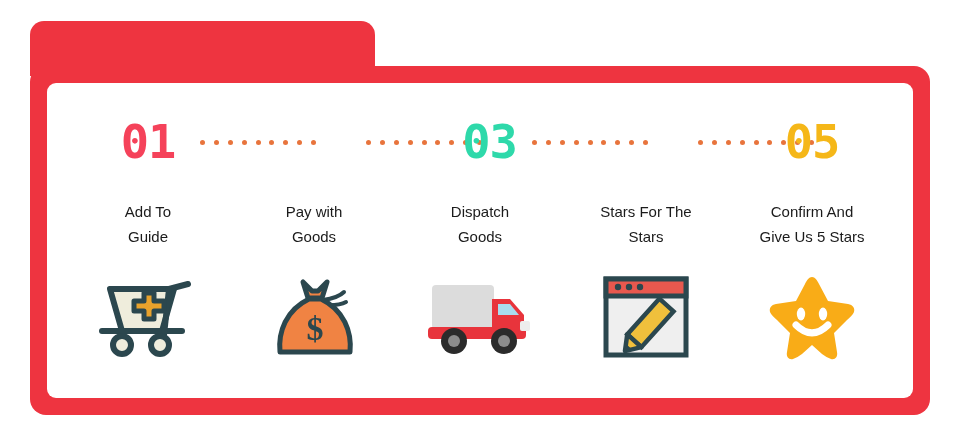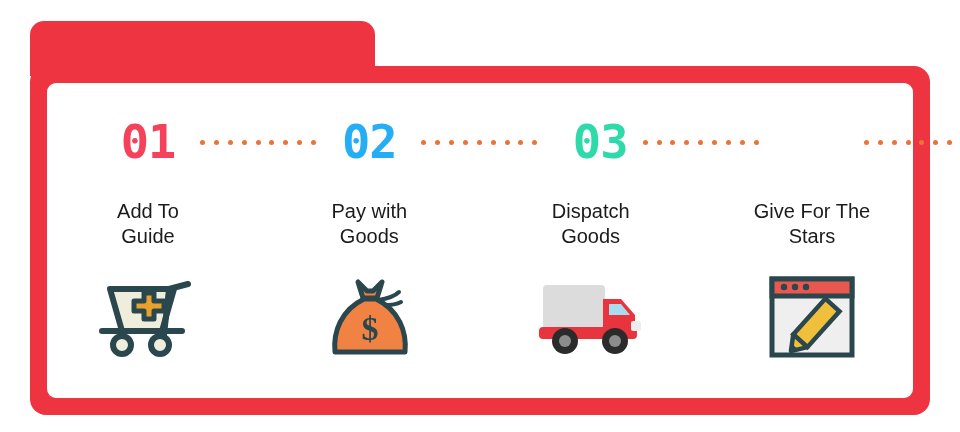--- a/index.html
+++ b/index.html
@@ -129,21 +129,21 @@
     display: block;
     width: 5px;
     height: 5px;
     border-radius: 50%;
     background: #E8743C;
   }
 
   .label {
     margin-top: 26px;
     text-align: center;
-    font-size: 20px;
+    font-size: 15px;
     line-height: 25px;
     color: #1b1b1b;
     font-family: "Liberation Sans", sans-serif;
     width: 160px;
   }
 
   .icon-wrap {
     margin-top: 22px;
     height: 92px;
     width: 120px;
@@ -193,21 +193,20 @@
           <path d="M73 14 L68 60" stroke="#2B474E" stroke-width="6" stroke-linecap="round" fill="none"></path>
           <path d="M38 26 L48 26 L48 18 L58 18 L58 26 L68 26 L68 36 L58 36 L58 44 L48 44 L48 36 L38 36 Z" fill="#E8A22C" stroke="#2B474E" stroke-width="5" stroke-linejoin="round"></path>
           <circle cx="26" cy="70" r="9" fill="#EFEDDC" stroke="#2B474E" stroke-width="6"></circle>
           <circle cx="64" cy="70" r="9" fill="#EFEDDC" stroke="#2B474E" stroke-width="6"></circle>
         </svg>
       </div>
     </div>
 
     <div class="step">
       <div class="num-row">
-        <span class="num" style="color: rgb(37, 174, 245);">02</span>
         <span class="connector">
           <i style="background: rgb(232, 116, 60);"></i>
             <i style="background: rgb(232, 116, 60);"></i>
             <i style="background: rgb(232, 116, 60);"></i>
             <i style="background: rgb(232, 116, 60);"></i>
             <i style="background: rgb(232, 116, 60);"></i>
             <i style="background: rgb(232, 116, 60);"></i>
             <i style="background: rgb(232, 116, 60);"></i>
             <i style="background: rgb(232, 116, 60);"></i>
             <i style="background: rgb(232, 116, 60);"></i>
@@ -270,34 +269,54 @@
             <i style="background: rgb(232, 116, 60);"></i>
             <i style="background: rgb(232, 116, 60);"></i>
             <i style="background: rgb(232, 116, 60);"></i>
             <i style="background: rgb(232, 116, 60);"></i>
             <i style="background: rgb(232, 116, 60);"></i>
             <i style="background: rgb(232, 116, 60);"></i>
             <i style="background: rgb(232, 116, 60);"></i>
         </span>
       </div>
       <div class="label">
-        <span>Give For The</span><br>
+        <span>Stars For The</span><br>
         <span>Stars</span>
       </div>
       <div class="icon-wrap">
         <svg width="90" height="88" viewBox="0 0 90 88">
           <rect x="5" y="6" width="80" height="76" fill="#EFEFEF" stroke="#2B474E" stroke-width="5"></rect>
           <rect x="5" y="6" width="80" height="17" fill="#E8584E" stroke="#2B474E" stroke-width="5"></rect>
           <circle cx="17" cy="14" r="3.2" fill="#2B474E"></circle>
           <circle cx="28" cy="14" r="3.2" fill="#2B474E"></circle>
           <circle cx="39" cy="14" r="3.2" fill="#2B474E"></circle>
           <g transform="rotate(42 45 54)">
             <rect x="36" y="24" width="19" height="48" fill="#F0C03C" stroke="#2B474E" stroke-width="4.5"></rect>
             <path d="M36 72 L45.5 86 L55 72 Z" fill="#F0C03C" stroke="#2B474E" stroke-width="4.5" stroke-linejoin="round"></path>
             <path d="M42 80 L45.5 86 L49 80 Z" fill="#2B474E"></path>
           </g>
         </svg>
       </div>
     </div>
 
+    <div class="step">
+      <div class="num-row">
+        <span class="num" style="color: rgb(245, 183, 24);">05</span>
+      </div>
+      <div class="label">
+        <span>Confirm And</span><br>
+        <span>Give Us 5 Stars</span>
+      </div>
+      <div class="icon-wrap">
+        <svg width="92" height="88" viewBox="0 0 92 88">
+          <path d="M46 4 C49 4 51 7 53 11 L62 28 L82 31 C87 32 89 35 88 39 C87 42 84 44 81 47
+                   L68 60 L71 79 C72 84 69 87 65 86 C62 85 59 83 56 81 L46 72 L36 81
+                   C33 83 30 85 27 86 C23 87 20 84 21 79 L24 60 L11 47 C8 44 5 42 4 39
+                   C3 35 5 32 10 31 L30 28 L39 11 C41 7 43 4 46 4 Z" fill="#F9AC17"></path>
+          <ellipse cx="35" cy="41" rx="4.2" ry="6.5" fill="#ffffff"></ellipse>
+          <ellipse cx="57" cy="41" rx="4.2" ry="6.5" fill="#ffffff"></ellipse>
+          <path d="M30 52 Q46 68 62 52" stroke="#ffffff" stroke-width="7" fill="none" stroke-linecap="round"></path>
+        </svg>
+      </div>
+    </div>
 
   </div>
 </div>
 
 </body></html>

